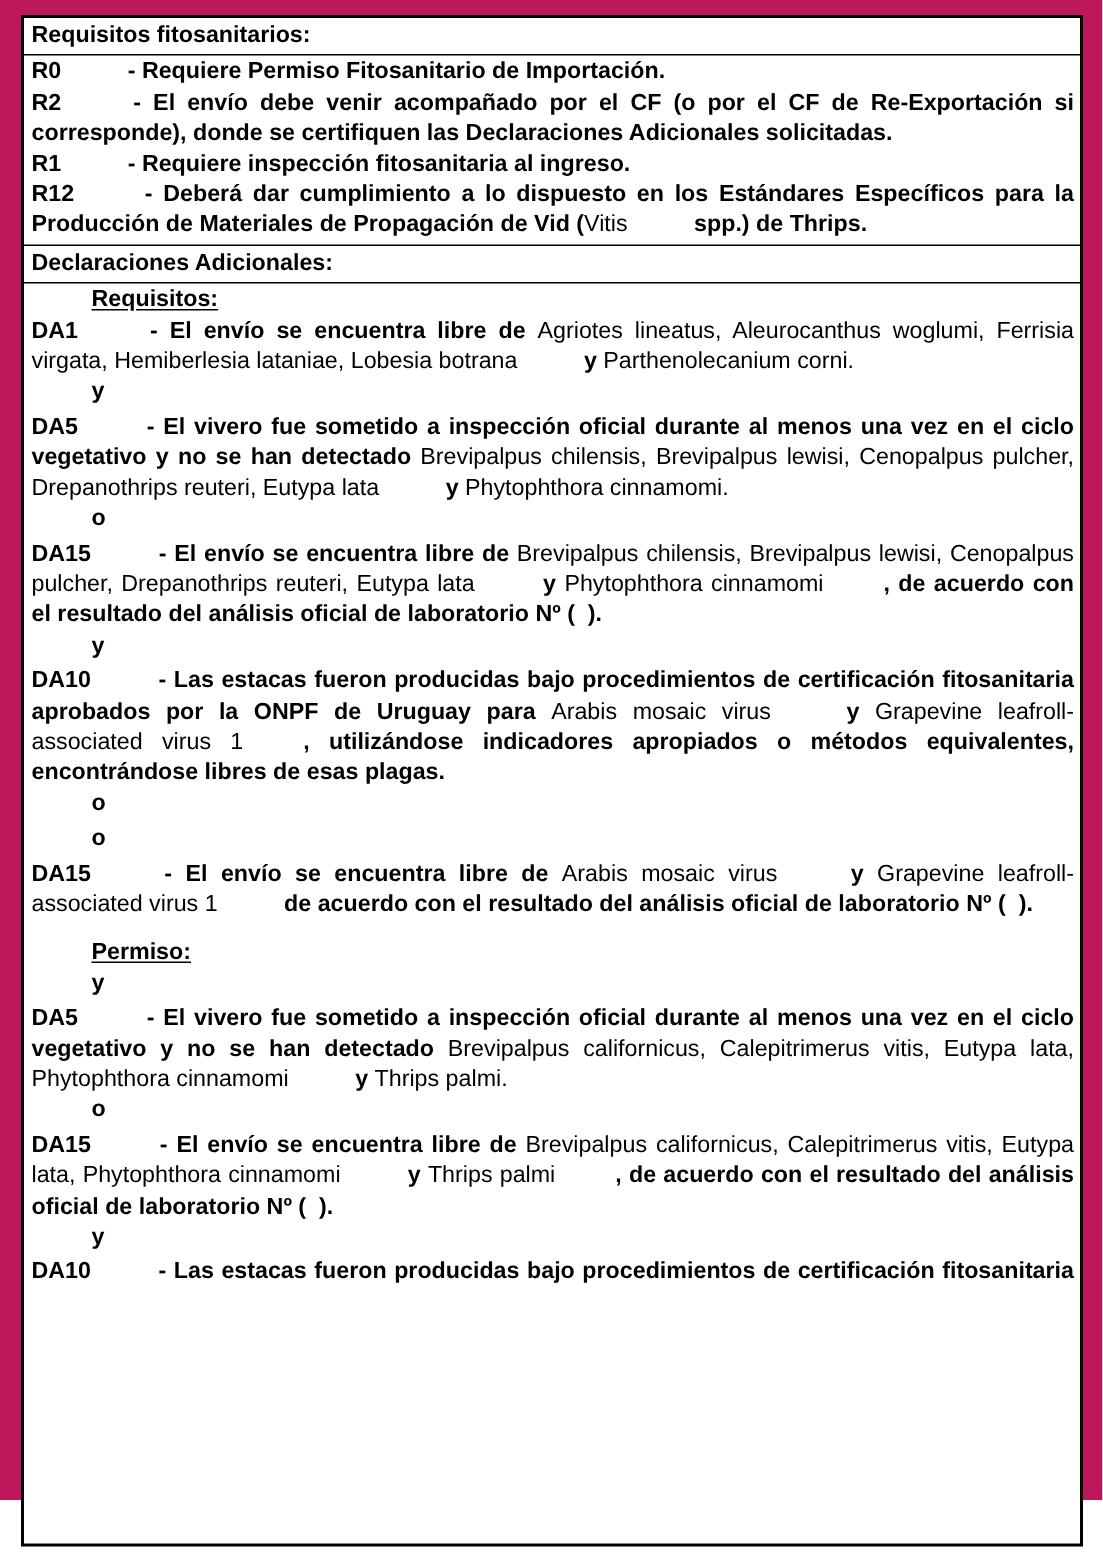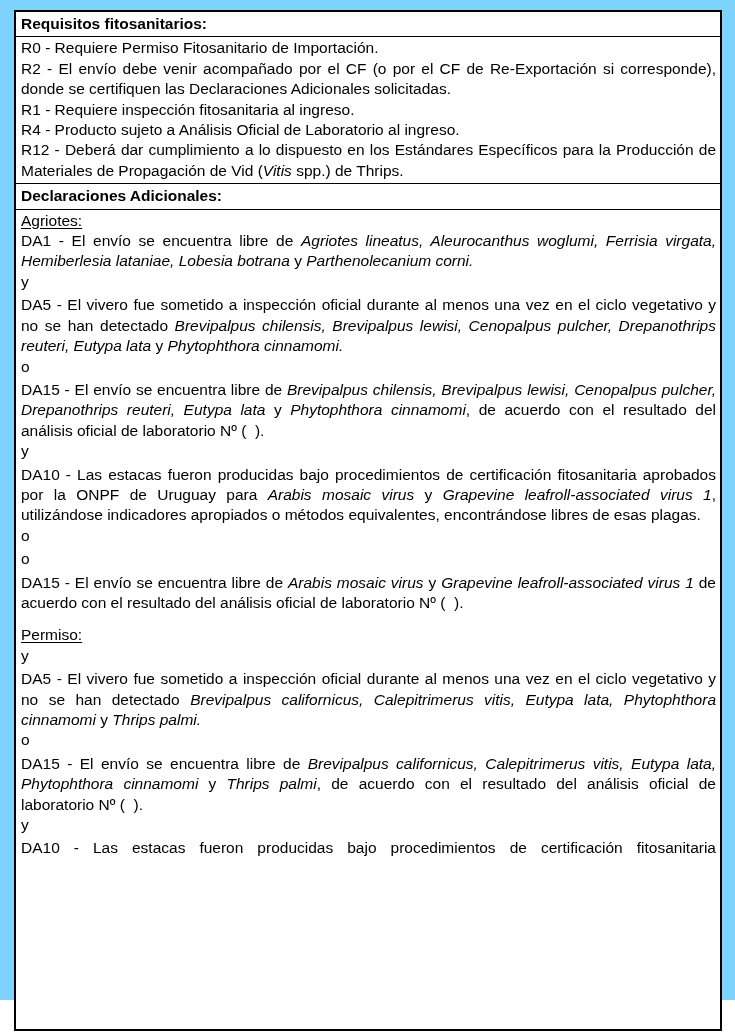--- a/index.html
+++ b/index.html
@@ -1,19 +1,19 @@
 <!DOCTYPE html>
 <html><head>
 <meta charset="utf-8">
 <style>
   * { margin:0; padding:0; box-sizing:border-box; }
   html,body { width:735px; height:1036px; background:#ffffff; overflow:hidden; }
   body { font-family:"Liberation Sans", sans-serif; color:#000000; }
 
-  .page { position:relative; width:735px; height:1000px; background:#7dd3fc; }
+  .page { position:relative; width:735px; height:1000px; background:#be185d; }
 
   .doc-table {
     position:absolute; left:14px; top:10px;
     width:708px; height:1021px;
     border:2px solid #000000;
     background:#ffffff;
     display:flex; flex-direction:column;
     overflow:hidden;
   }
 
@@ -22,48 +22,47 @@
 
   .header-row { padding:2px 4px 2px 5px; }
   .header-text { font-weight:bold; font-size:15.5px; line-height:20.4px; }
 
   .line { font-size:15.5px; line-height:20.4px; text-align:justify; color:#000000; }
   .connector { text-align:left; margin-bottom:3px; }
   .country { font-weight:bold; text-decoration:underline; text-underline-offset:2px; }
   .blank { height:12px; }
   .cut { text-align-last:justify; }
 
-  .seg-b { font-weight:normal; }
-  .seg-i { font-style:italic; }
-  .seg-n { font-style:normal; font-weight:normal; }
+  .seg-b { font-weight:bold; }
+  .seg-i { }
+  .seg-n { font-style:normal; font-weight:bold;padding-left:40px; }
 </style>
 </head>
 <body>
 
 <div class="page">
   <div class="doc-table">
 
     <div class="trow header-row">
       <span class="header-text">Requisitos fitosanitarios:</span>
     </div>
 
     <div class="trow" id="requirements-body">
         <div class="line para"><span class="seg-b">R0</span><span class="seg-n"> - Requiere Permiso Fitosanitario de Importación.</span></div>
         <div class="line para"><span class="seg-b">R2</span><span class="seg-n"> - El envío debe venir acompañado por el CF (o por el CF de Re-Exportación si corresponde), donde se certifiquen las Declaraciones Adicionales solicitadas.</span></div>
         <div class="line para"><span class="seg-b">R1</span><span class="seg-n"> - Requiere inspección fitosanitaria al ingreso.</span></div>
-        <div class="line para"><span class="seg-b">R4</span><span class="seg-n"> - Producto sujeto a Análisis Oficial de Laboratorio al ingreso.</span></div>
         <div class="line para"><span class="seg-b">R12</span><span class="seg-n"> - Deberá dar cumplimiento a lo dispuesto en los Estándares Específicos para la Producción de Materiales de Propagación de Vid (</span><span class="seg-i">Vitis</span><span class="seg-n"> spp.) de Thrips.</span></div>
       </div>
 
     <div class="trow header-row">
       <span class="header-text">Declaraciones Adicionales:</span>
     </div>
 
     <div class="trow grow" id="declarations-body">
-        <div class="line country"><span class="seg-n">Agriotes:</span></div>
+        <div class="line country"><span class="seg-n">Requisitos:</span></div>
         <div class="line para"><span class="seg-b">DA1</span><span class="seg-n"> - El envío se encuentra libre de </span><span class="seg-i">Agriotes lineatus, Aleurocanthus woglumi, Ferrisia virgata, Hemiberlesia lataniae, Lobesia botrana</span><span class="seg-n"> y </span><span class="seg-i">Parthenolecanium corni.</span></div>
         <div class="line connector"><span class="seg-n">y</span></div>
         <div class="line para"><span class="seg-b">DA5</span><span class="seg-n"> - El vivero fue sometido a inspección oficial durante al menos una vez en el ciclo vegetativo y no se han detectado </span><span class="seg-i">Brevipalpus chilensis, Brevipalpus lewisi, Cenopalpus pulcher, Drepanothrips reuteri, Eutypa lata</span><span class="seg-n"> y </span><span class="seg-i">Phytophthora cinnamomi.</span></div>
         <div class="line connector"><span class="seg-n">o</span></div>
         <div class="line para"><span class="seg-b">DA15</span><span class="seg-n"> - El envío se encuentra libre de </span><span class="seg-i">Brevipalpus chilensis, Brevipalpus lewisi, Cenopalpus pulcher, Drepanothrips reuteri, Eutypa lata</span><span class="seg-n"> y </span><span class="seg-i">Phytophthora cinnamomi</span><span class="seg-n">, de acuerdo con el resultado del análisis oficial de laboratorio Nº (&nbsp;&nbsp;).</span></div>
         <div class="line connector"><span class="seg-n">y</span></div>
         <div class="line para"><span class="seg-b">DA10</span><span class="seg-n"> - Las estacas fueron producidas bajo procedimientos de certificación fitosanitaria aprobados por la ONPF de Uruguay para </span><span class="seg-i">Arabis mosaic virus</span><span class="seg-n"> y </span><span class="seg-i">Grapevine leafroll-associated virus 1</span><span class="seg-n">, utilizándose indicadores apropiados o métodos equivalentes, encontrándose libres de esas plagas.</span></div>
         <div class="line connector"><span class="seg-n">o</span></div>
         <div class="line connector"><span class="seg-n">o</span></div>
         <div class="line para"><span class="seg-b">DA15</span><span class="seg-n"> - El envío se encuentra libre de </span><span class="seg-i">Arabis mosaic virus</span><span class="seg-n"> y </span><span class="seg-i">Grapevine leafroll-associated virus 1</span><span class="seg-n"> de acuerdo con el resultado del análisis oficial de laboratorio Nº (&nbsp;&nbsp;).</span></div>

